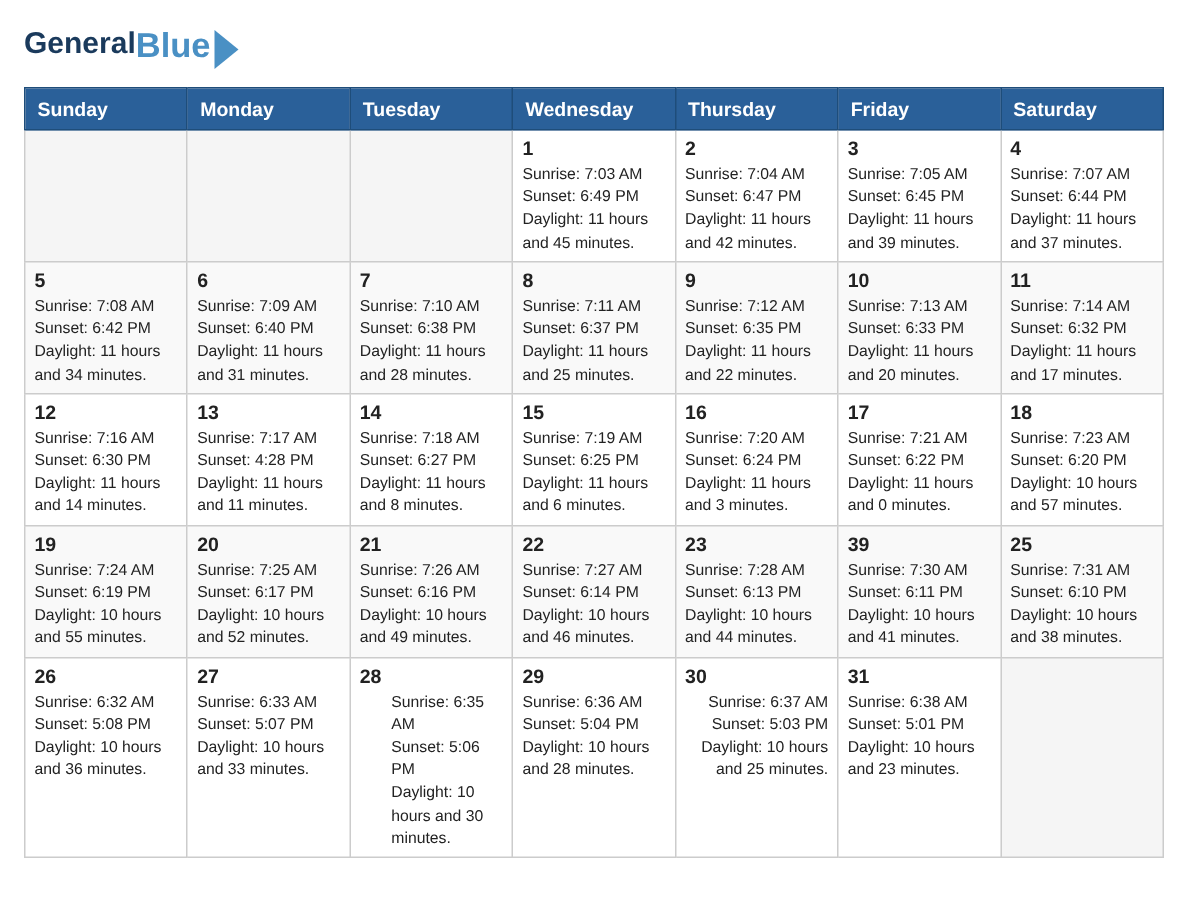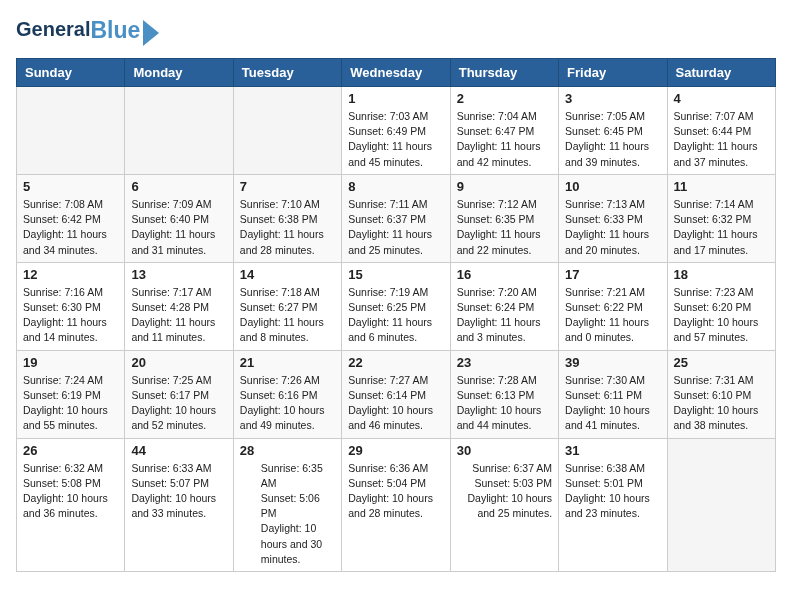--- a/index.html
+++ b/index.html
@@ -267,21 +267,21 @@
         </td>
       </tr>
       <tr>
         <td>
           <span class="day-num">26</span>
           <div class="day-info" style="white-space: pre-line;">Sunrise: 6:32 AM
 Sunset: 5:08 PM
 Daylight: 10 hours and 36 minutes.</div>
         </td>
         <td>
-          <span class="day-num">44</span>
+          <span class="day-num">27</span>
           <div class="day-info" style="white-space: pre-line;">Sunrise: 6:33 AM
 Sunset: 5:07 PM
 Daylight: 10 hours and 33 minutes.</div>
         </td>
         <td>
           <span class="day-num">28</span>
           <div class="day-info" style="white-space: pre-line; margin-left: 21px;">Sunrise: 6:35 AM
 Sunset: 5:06 PM
 Daylight: 10 hours and 30 minutes.</div>
         </td>

